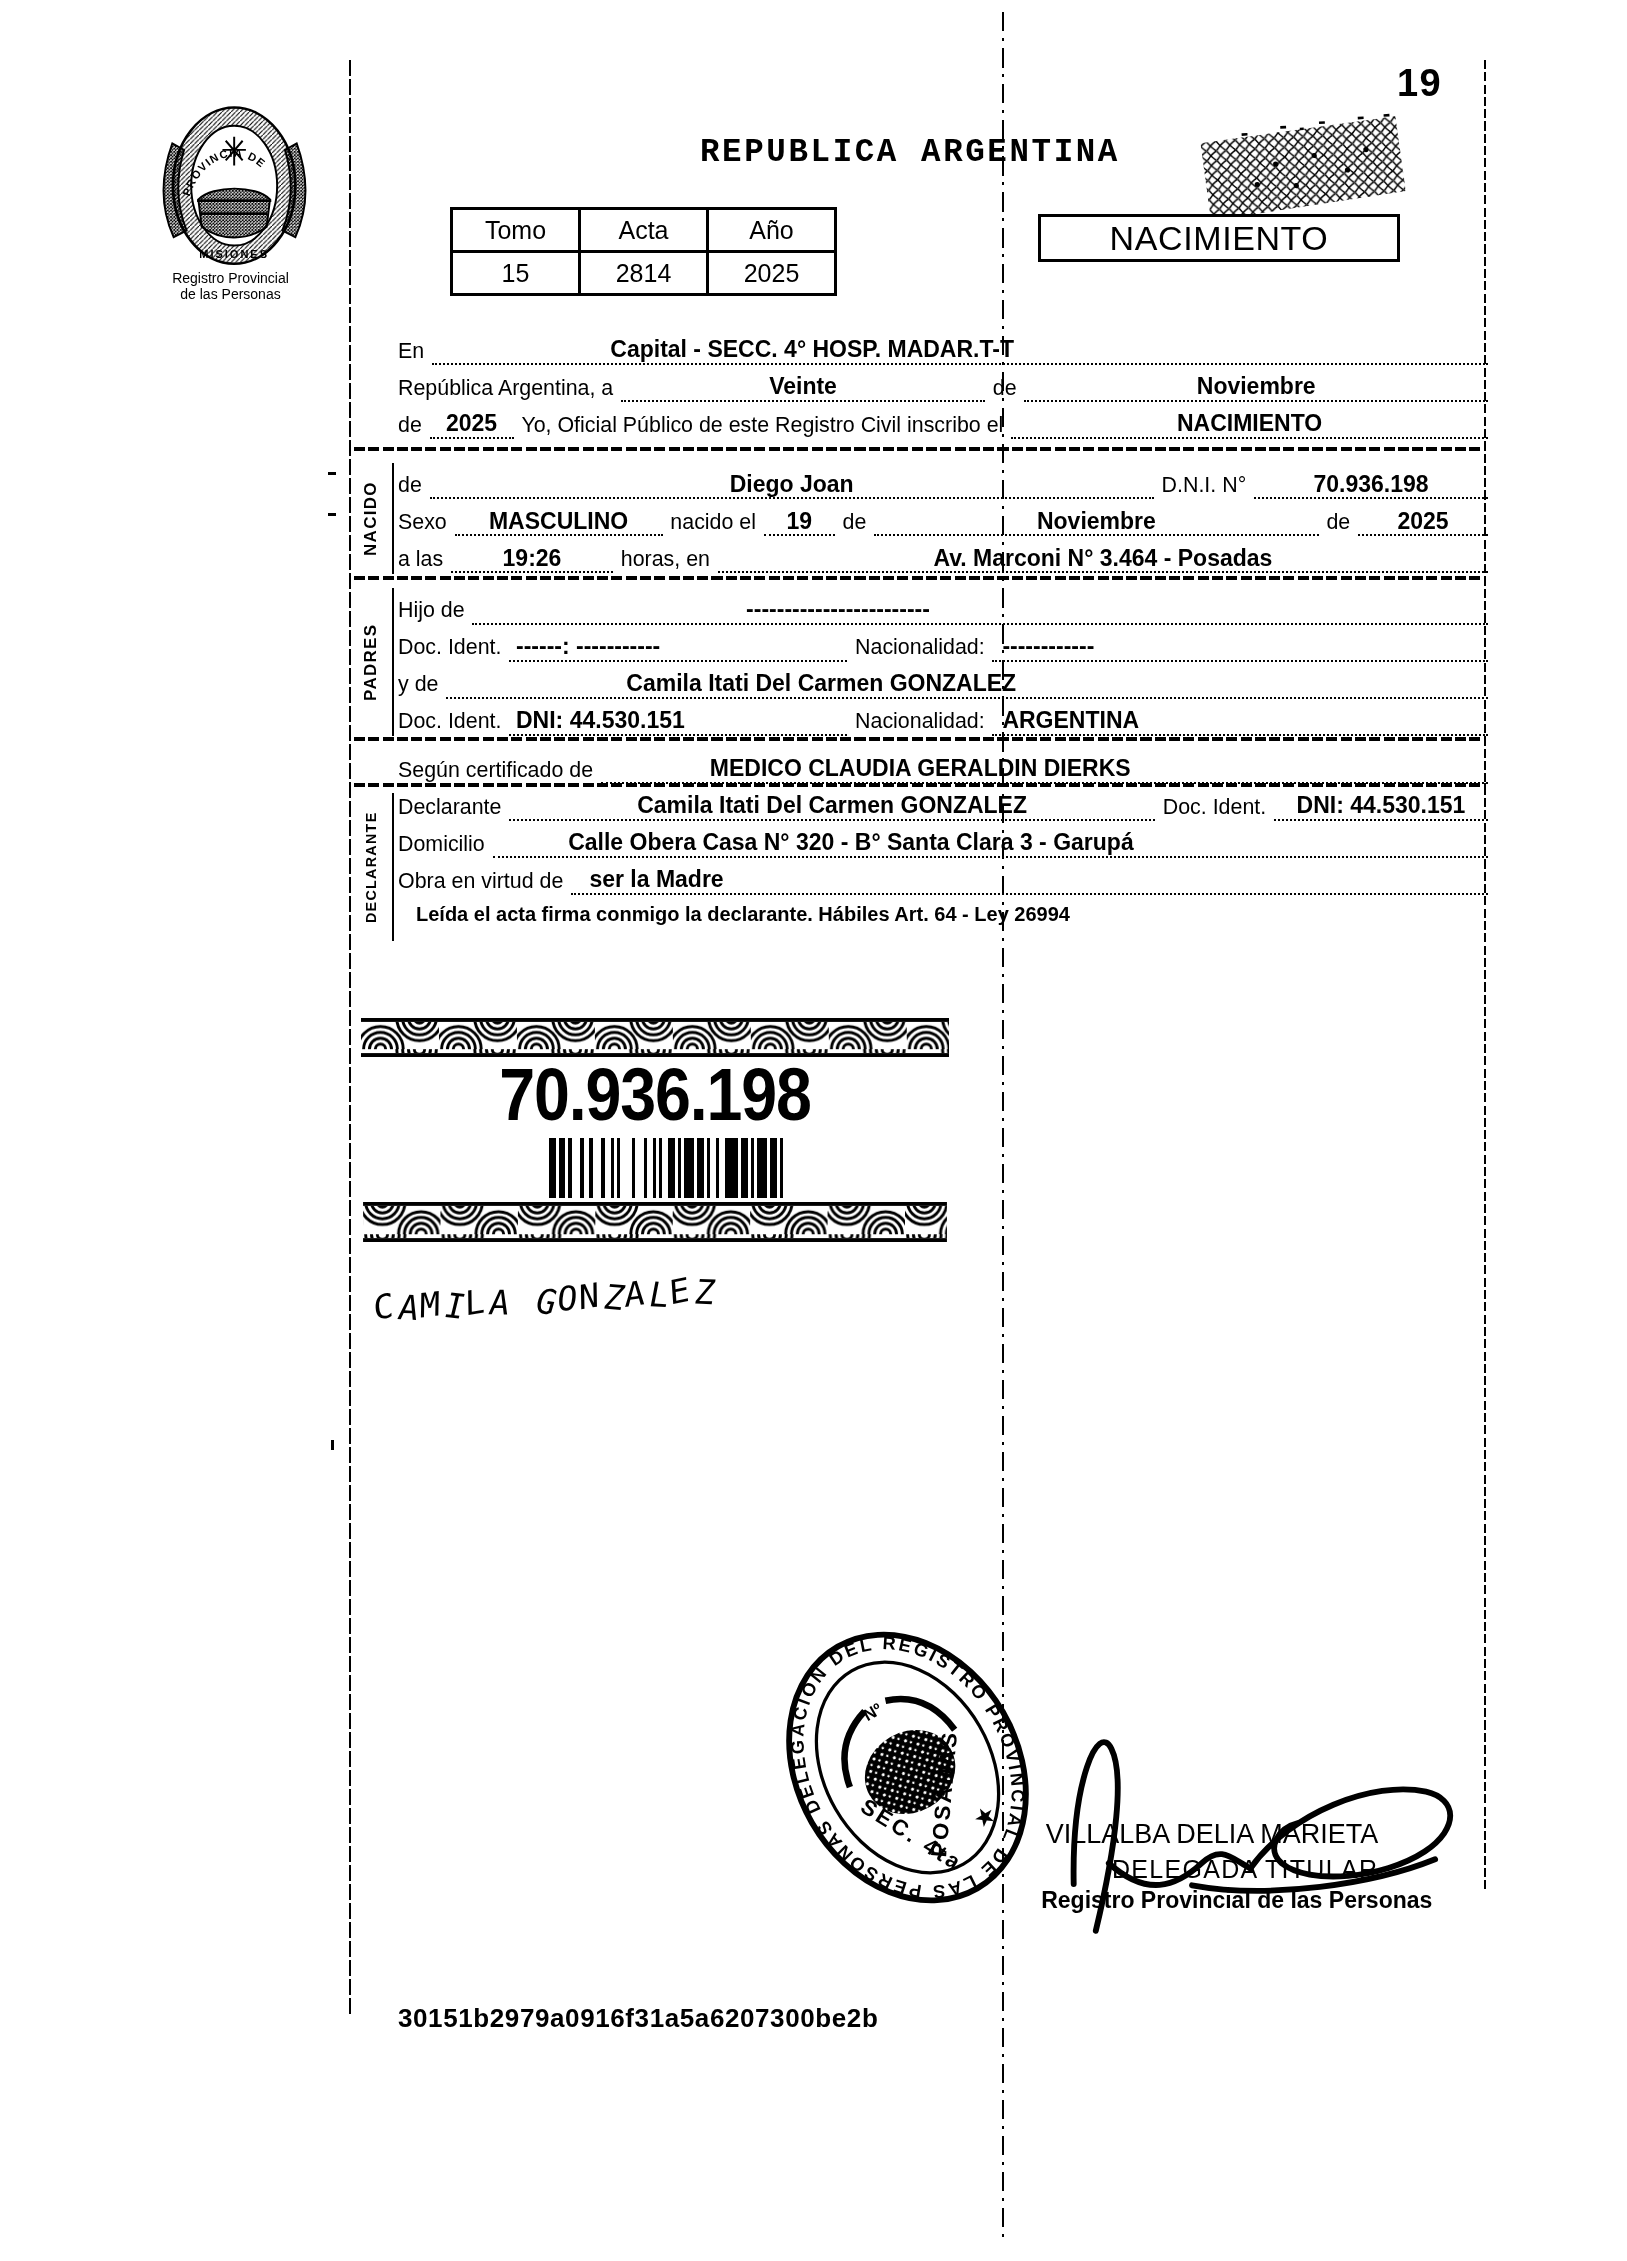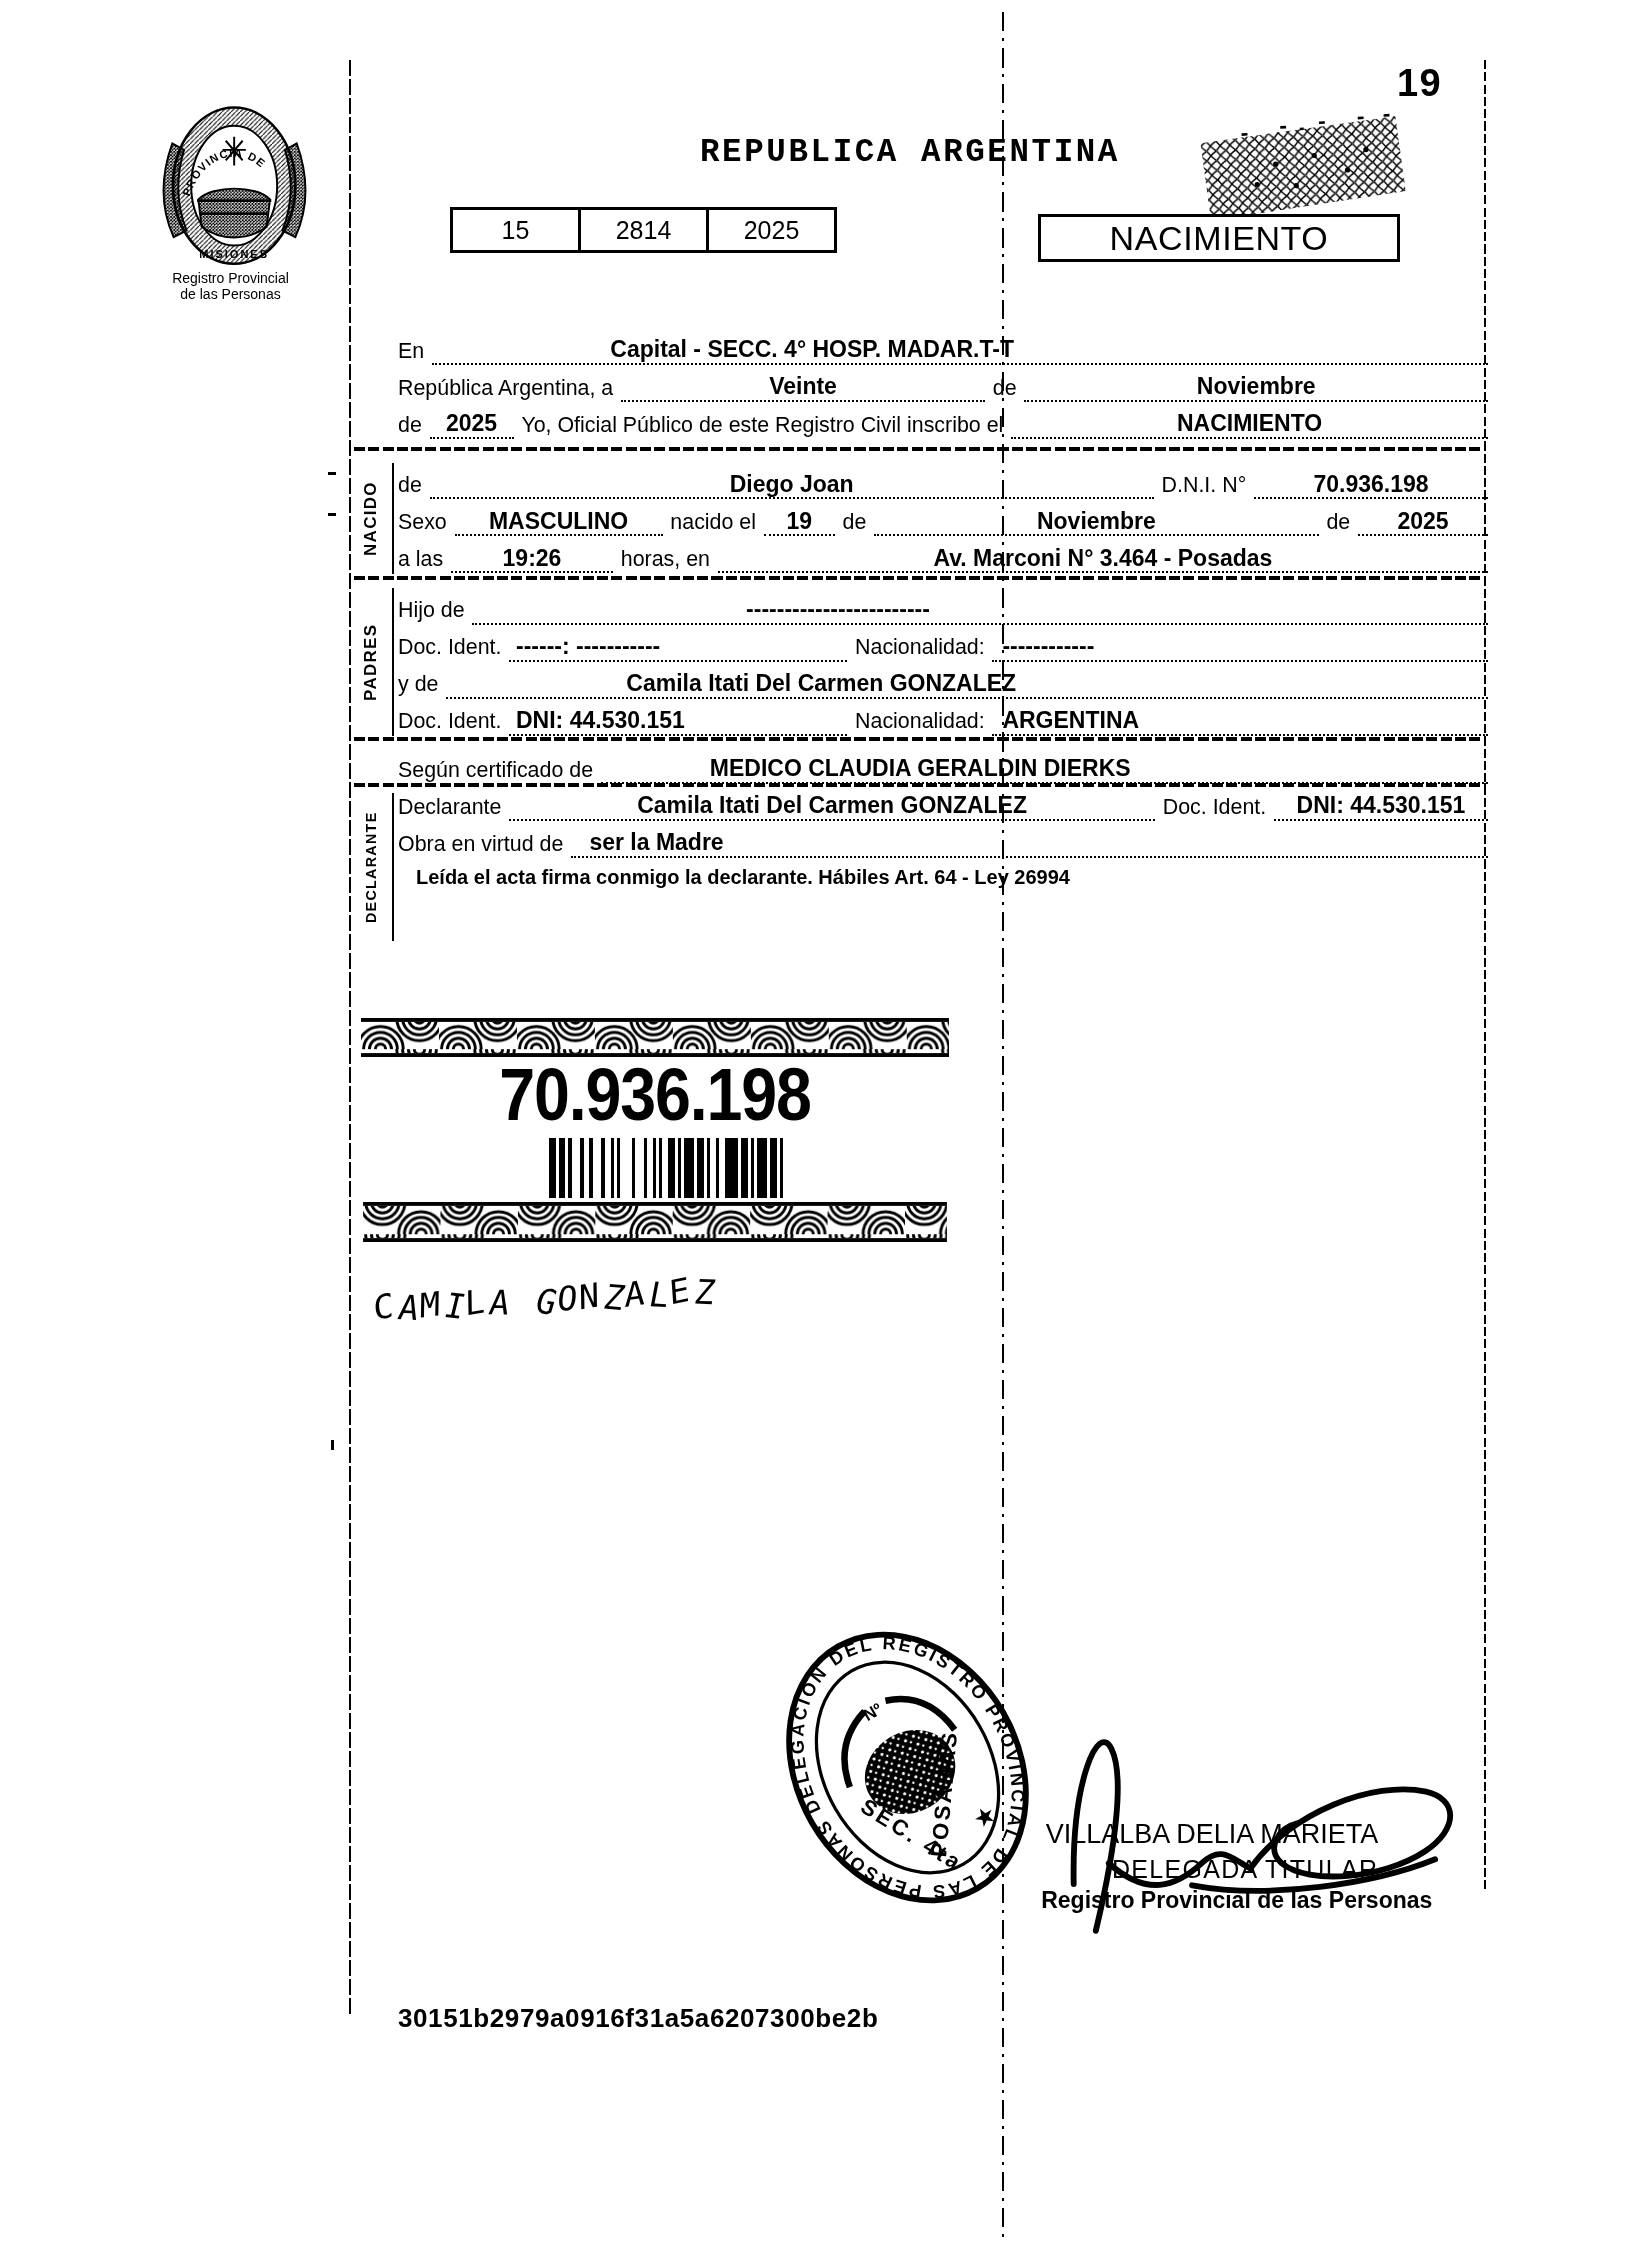--- a/index.html
+++ b/index.html
@@ -95,20 +95,25 @@
 </svg>
 <div class="abs emblem-caption" style="left:133px;top:270px;">
   <div>Registro Provincial</div>
   <div>de las Personas</div>
 </div>
 
 <div class="abs doc-title" style="left:663px;top:134px;">REPUBLICA ARGENTINA</div>
 
 <table class="idx abs" style="left:450px;top:207px;">
   <tbody>
+      <tr>
+    <td>Tomo</td>
+    <td>Acta</td>
+    <td>Año</td>
+  </tr>
   <tr>
     <td>15</td>
     <td>2814</td>
     <td>2025</td>
   </tr>
 </tbody>
   </table>
 
 <svg class="abs" style="left:1198px;top:117px;transform:rotate(-3deg);" width="209" height="101" viewBox="0 0 322 155">
   <defs>
@@ -278,20 +283,26 @@
     <span class="lbl">Declarante</span>
     <span class="fill">
       <span class="val">Camila Itati Del Carmen GONZALEZ</span>
     </span>
     <span class="lbl">Doc. Ident.</span>
     <span class="fill w330">
       <span class="val">DNI: 44.530.151</span>
     </span>
   </div>
 
+  <div class="row">
+    <span class="lbl">Domicilio</span>
+    <span class="fill">
+      <span class="val v-half">Calle Obera  Casa N° 320 - B° Santa Clara 3 - Garupá</span>
+    </span>
+  </div>
 
   <div class="row">
     <span class="lbl">Obra en virtud de</span>
     <span class="fill">
       <span class="val v-left">ser la Madre</span>
     </span>
   </div>
 
   <div class="closing">Leída el acta firma conmigo la declarante. Hábiles  Art. 64 - Ley 26994</div>
 </div>

